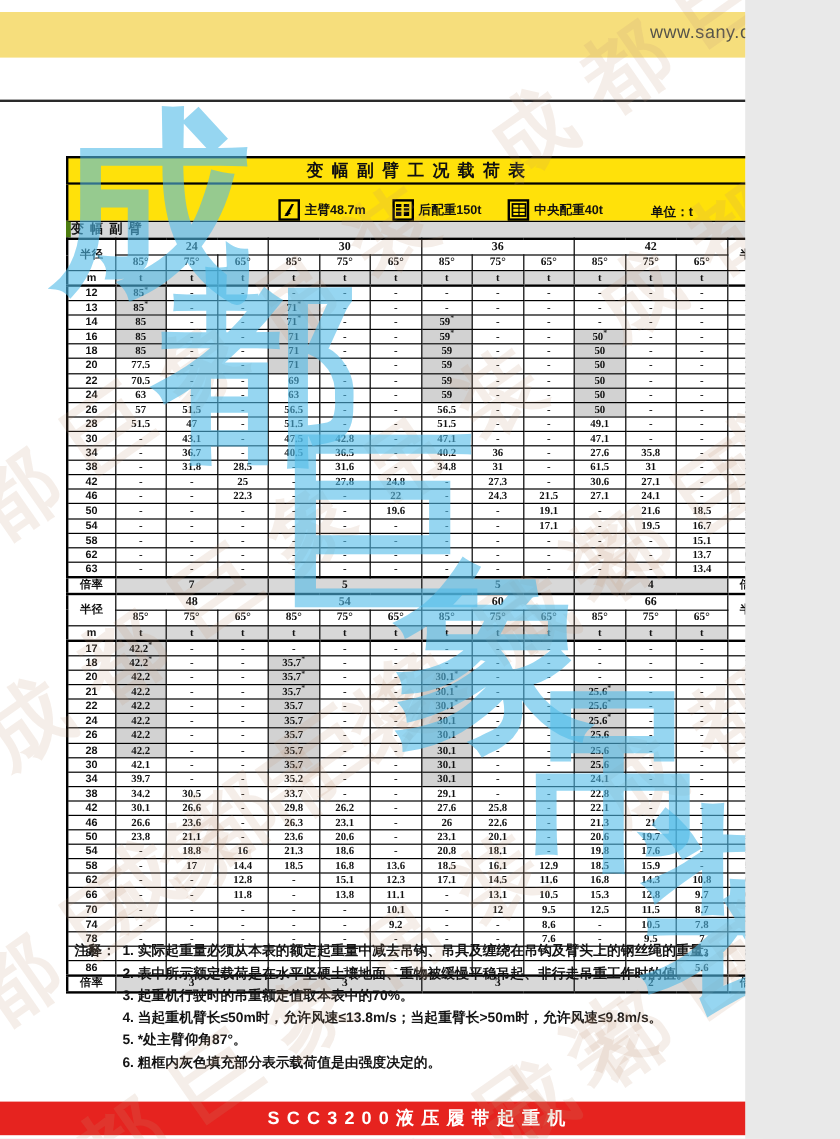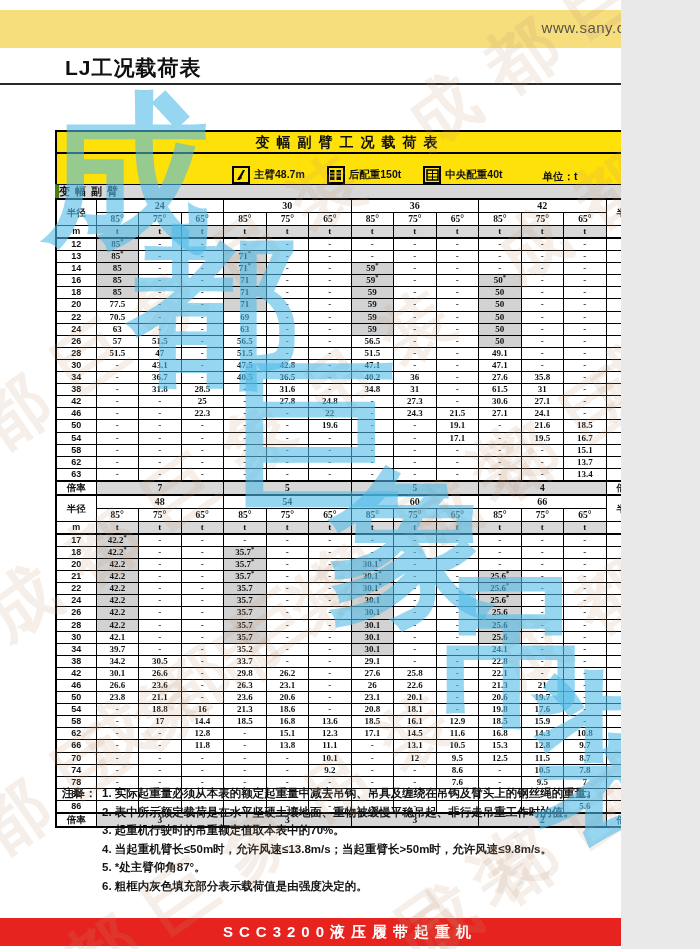--- a/index.html
+++ b/index.html
@@ -77,21 +77,20 @@
 </style>
 </head>
 <body>
 
 <div class="page">
 
   <div class="topbar">
     <span class="url">www.sany.com.cn</span>
   </div>
 
-  <div class="ptitle">LJ工况载荷表</div>
   <div class="rule"></div>
 
   <div class="tblwrap">
     <div class="tbl-title">变幅副臂工况载荷表</div>
     <div class="tbl-config" id="cfgrow">
         <div class="cfg-group">
           <span class="cfg-ic">
             <svg width="12" height="12" viewBox="0 0 12 12">
               <path d="M2 11 L8 1 L10 1 L5 11 Z" fill="#000"></path>
               <line x1="3" y1="9" x2="7" y2="9" stroke="#000"></line>

